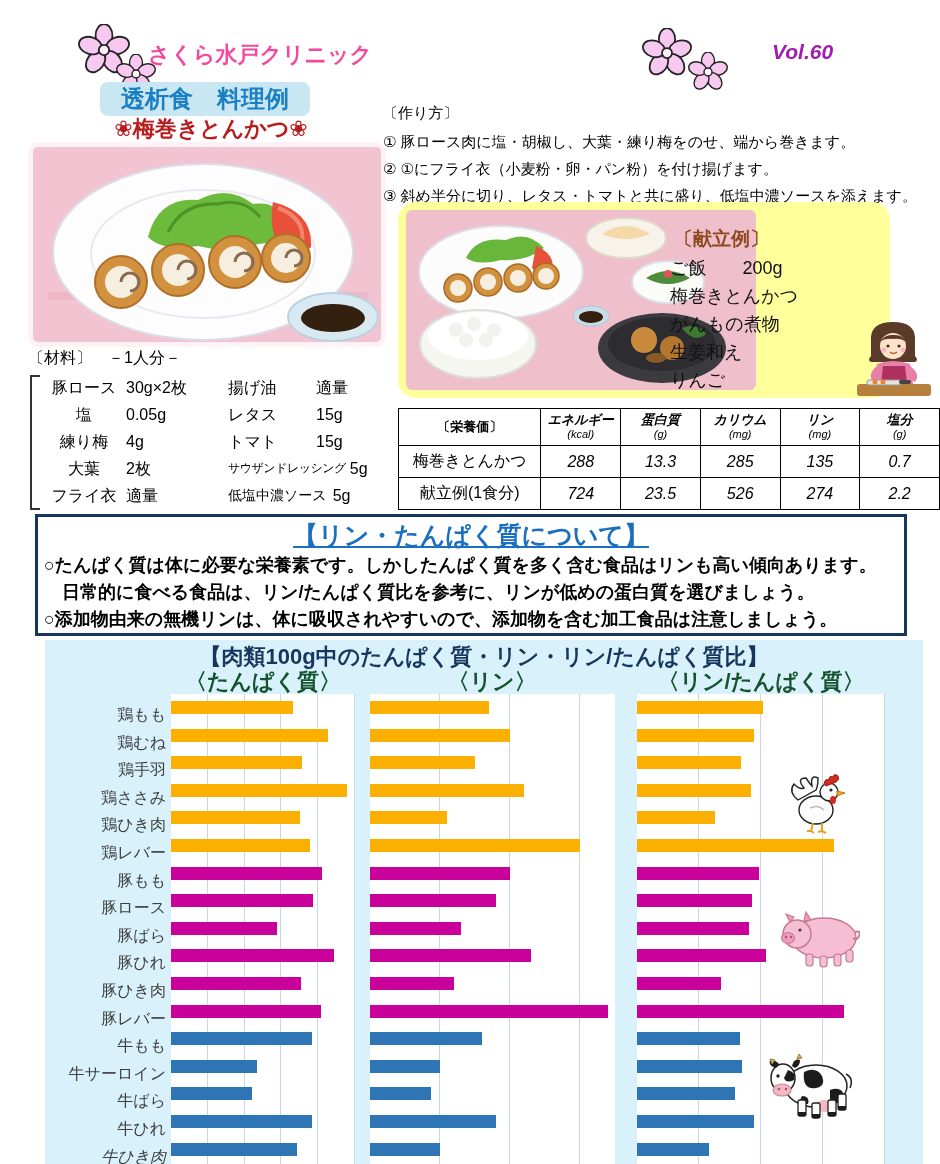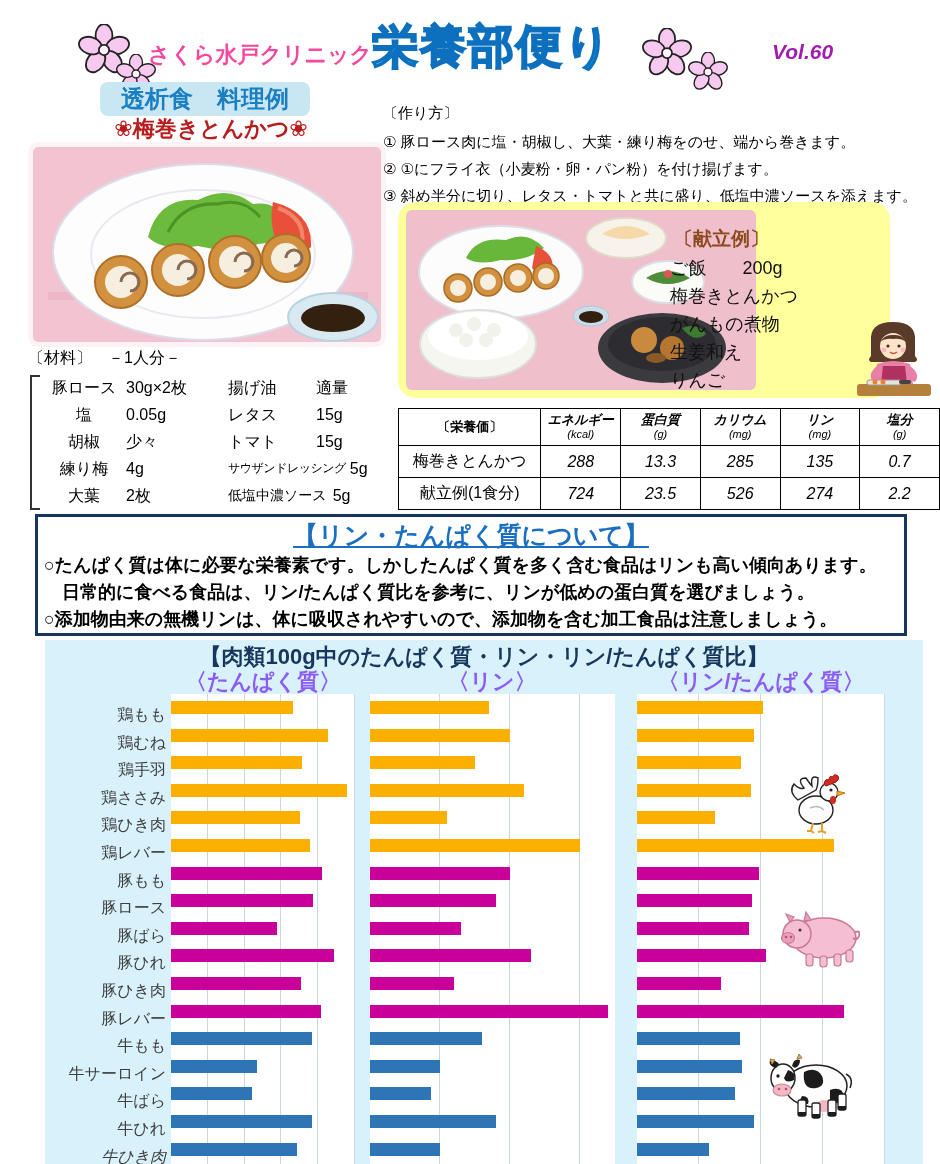--- a/index.html
+++ b/index.html
@@ -53,21 +53,21 @@
   
   .info-box{left:35px;top:514px;width:866px;height:116px;border:3px solid #17365D;background:#fff;}
   .info-title{text-align:center;font-size:25px;font-weight:bold;color:#1B6FC0;margin-top:2px;text-decoration:underline;}
   .info-line{font-size:18px;font-weight:bold;color:#000;line-height:27px;padding-left:6px;white-space:nowrap;}
 
   
   .chart-section{left:45px;top:640px;width:878px;height:524px;background:#D8F1FA;}
   .chart-title{position:absolute;left:439px;top:2px;transform:translateX(-50%);
     font-size:22px;font-weight:bold;color:#17365D;white-space:nowrap;}
   .chart-subtitle{position:absolute;top:27px;transform:translateX(-50%);
-    font-size:22px;font-weight:bold;color:#8b5cf6;white-space:nowrap;}
+    font-size:22px;font-weight:bold;color:#14532d;white-space:nowrap;}
   .plot{position:absolute;top:54px;height:470px;background:#fff;}
   .gridline{position:absolute;top:0;bottom:0;width:1px;background:#C9D8DE;}
   .bar{position:absolute;left:0;height:13px;}
   .labels-box{position:absolute;left:0;top:8px;width:121px;height:524px;}
   .row-label{position:absolute;right:0;width:121px;text-align:right;font-size:16px;color:#3F3F3F;white-space:nowrap;}
   .illus{position:absolute;}
 </style>
 </head>
 <body>
 
@@ -87,21 +87,20 @@
       <g stroke="#222" stroke-width="1.4" fill="#F8C9F0">
         <ellipse cx="20" cy="9" rx="6.5" ry="9"></ellipse>
         <ellipse cx="20" cy="9" rx="6.5" ry="9" transform="rotate(72 20 20)"></ellipse>
         <ellipse cx="20" cy="9" rx="6.5" ry="9" transform="rotate(144 20 20)"></ellipse>
         <ellipse cx="20" cy="9" rx="6.5" ry="9" transform="rotate(216 20 20)"></ellipse>
         <ellipse cx="20" cy="9" rx="6.5" ry="9" transform="rotate(288 20 20)"></ellipse>
         <circle cx="20" cy="20" r="4" fill="#FDEFFB"></circle>
       </g>
     </svg>
   <div class="abs clinic-name">さくら水戸クリニック</div>
-  <div class="abs newsletter-title">栄養部便り</div>
   <svg class="abs" style="left:642px;top:28px" width="50" height="50" viewBox="0 0 40 40">
       <g stroke="#222" stroke-width="1.4" fill="#F8C9F0">
         <ellipse cx="20" cy="9" rx="6.5" ry="9"></ellipse>
         <ellipse cx="20" cy="9" rx="6.5" ry="9" transform="rotate(72 20 20)"></ellipse>
         <ellipse cx="20" cy="9" rx="6.5" ry="9" transform="rotate(144 20 20)"></ellipse>
         <ellipse cx="20" cy="9" rx="6.5" ry="9" transform="rotate(216 20 20)"></ellipse>
         <ellipse cx="20" cy="9" rx="6.5" ry="9" transform="rotate(288 20 20)"></ellipse>
         <circle cx="20" cy="20" r="4" fill="#FDEFFB"></circle>
       </g>
     </svg>
@@ -166,24 +165,20 @@
     <div class="ing-heading">〔材料〕　－1人分－</div>
     <div class="abs bracket"></div>
     <div class="ing-col ing-left" id="ing-left">
         <div class="ing-row">
           <span class="name">豚ロース</span>
           <span class="amt">30g×2枚</span>
         </div>
         <div class="ing-row">
           <span class="name">塩</span>
           <span class="amt">0.05g</span>
-        </div>
-        <div class="ing-row">
-          <span class="name">胡椒</span>
-          <span class="amt">少々</span>
         </div>
         <div class="ing-row">
           <span class="name">練り梅</span>
           <span class="amt">4g</span>
         </div>
         <div class="ing-row">
           <span class="name">大葉</span>
           <span class="amt">2枚</span>
         </div>
         <div class="ing-row">

